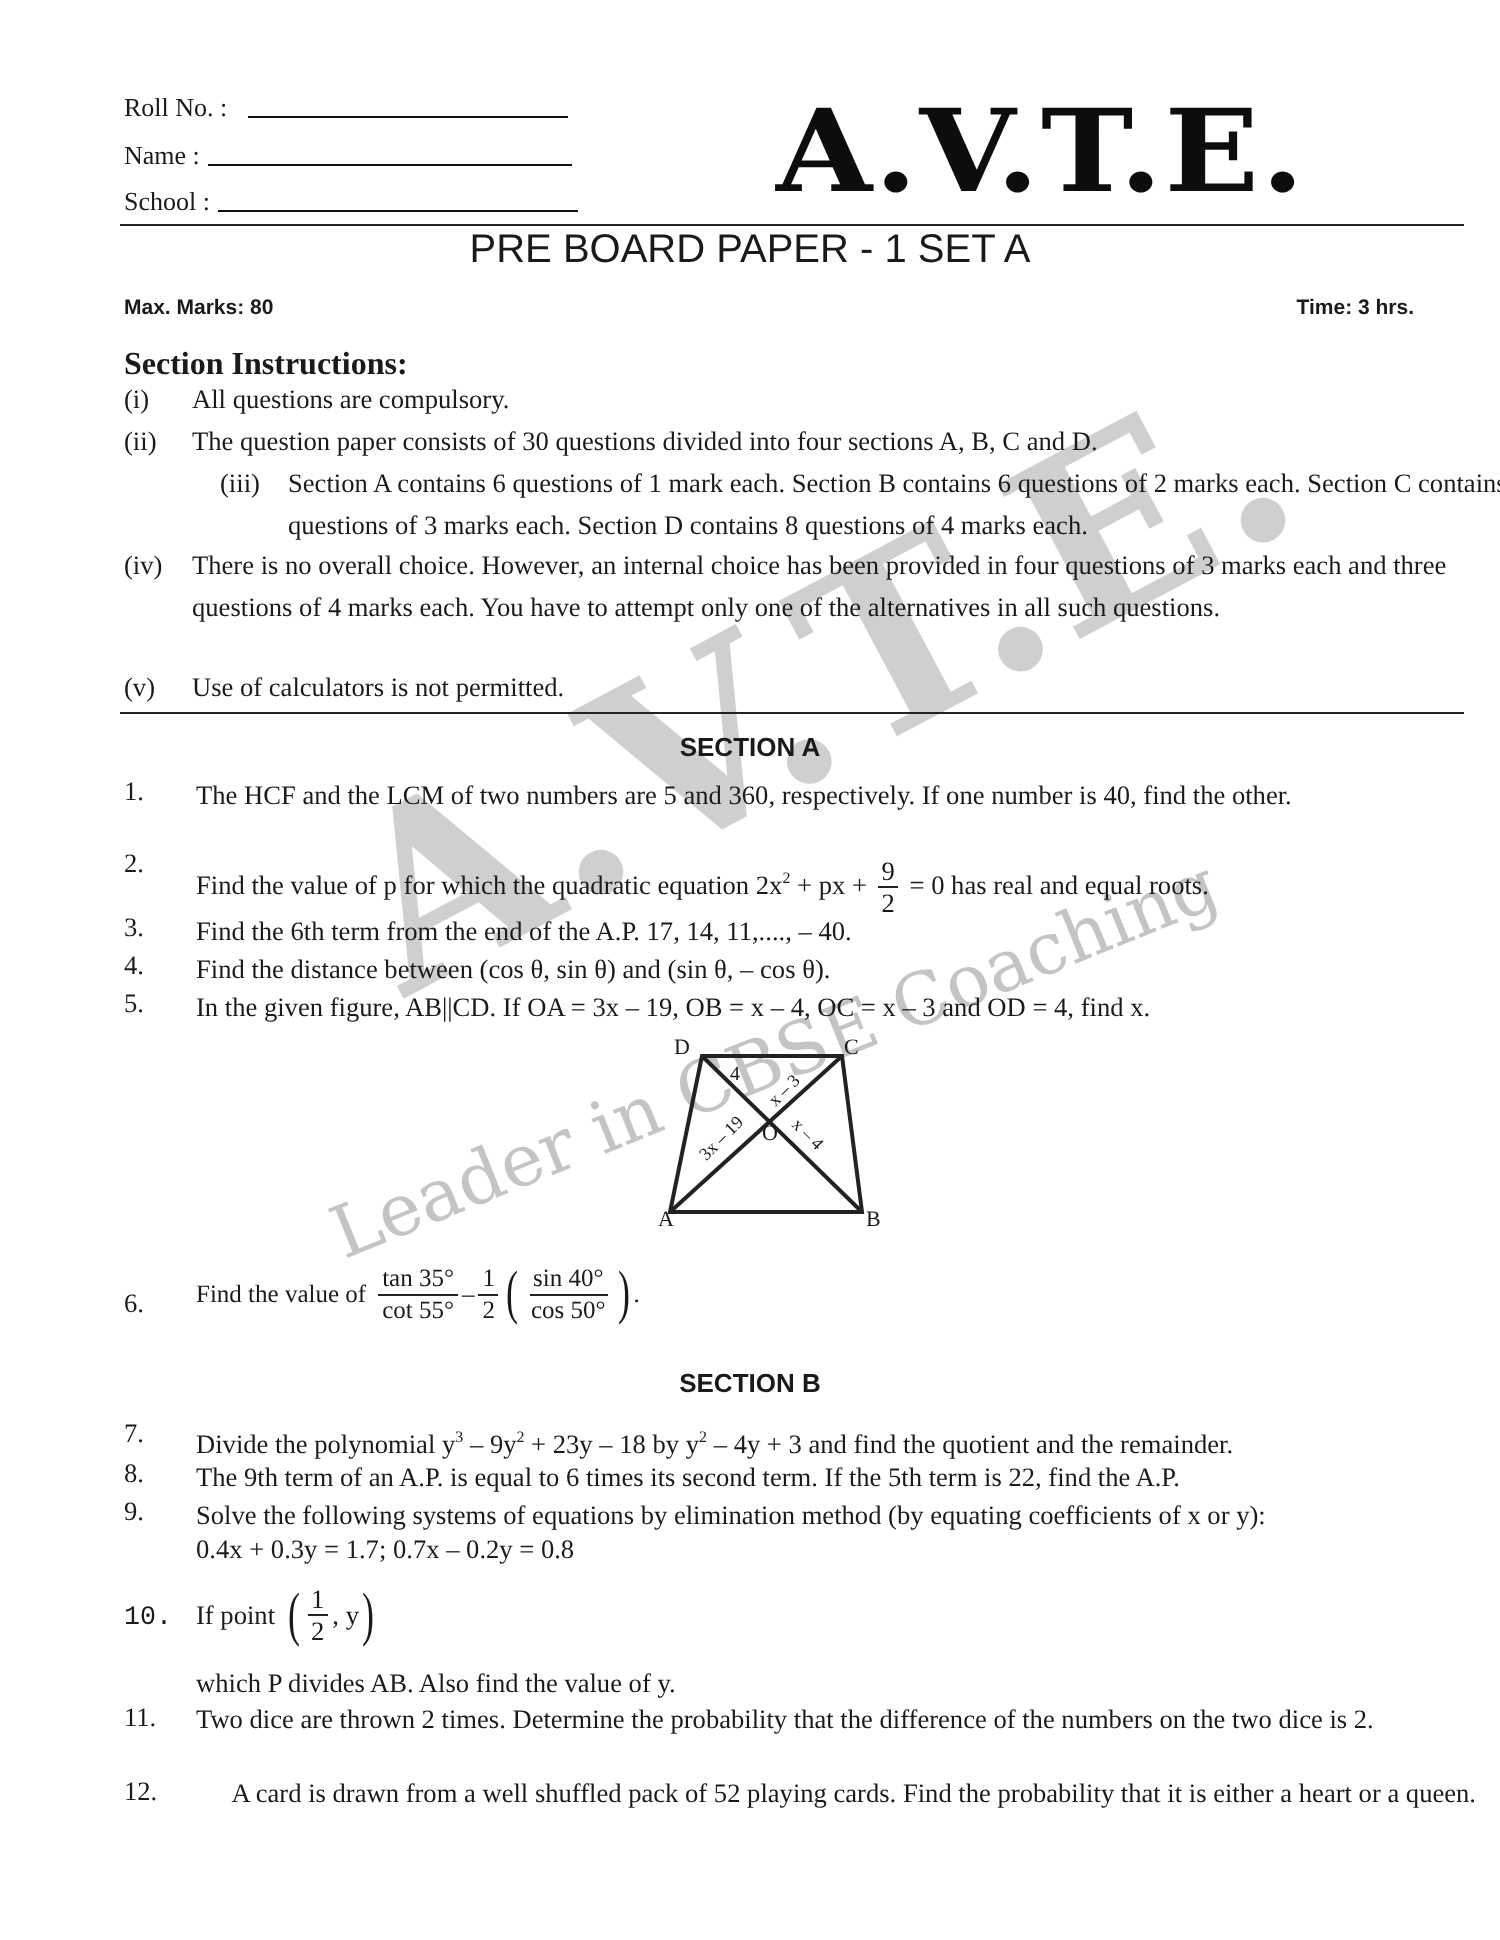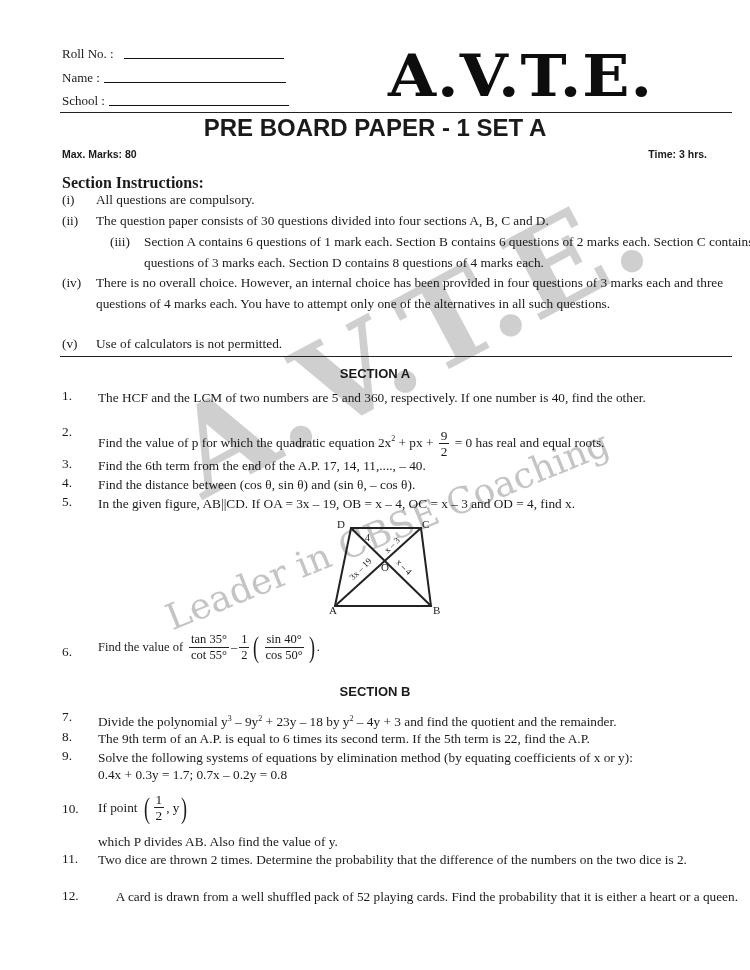--- a/index.html
+++ b/index.html
@@ -7,21 +7,21 @@
            font-family:"Liberation Serif", "DejaVu Serif", serif; }
     .abs { position:absolute; }
     .sans { font-family:"Liberation Sans","DejaVu Sans",sans-serif; }
 
     
     .field { left:62px; font-size:13px; display:flex; align-items:flex-end; }
     .field .line { border-bottom:1.5px solid #111; height:0; margin-left:4px; margin-bottom:3px; }
     .logo { left:388px; top:44px; font-family:"DejaVu Serif","Liberation Serif",serif; font-weight:bold;
             font-size:62px; letter-spacing:1px; color:#0d0d0d; line-height:70px; transform:scaleY(0.92); transform-origin:top left; }
     .rule { left:60px; width:672px; border-top:1.6px solid #222; }
-    .paper-title { left:0; width:750px; text-align:center; top:114px; font-size:24px; font-weight:bold; }
+    .paper-title { left:0; width:750px; text-align:center; top:114px; font-size:20px; font-weight:normal; }
     .meta { top:148px; font-size:10.5px; font-weight:bold; }
 
     .gi-title { left:62px; top:174px; font-size:16px; font-weight:bold; }
     .gi { left:62px; width:680px; font-size:13.3px; line-height:20.5px; }
     .gi .num { position:absolute; left:0; }
     .gi .txt { position:absolute; left:34px; width:640px; }
 
     .section-h { left:0; width:750px; text-align:center; font-size:13px; font-weight:bold; }
     .q { left:62px; width:680px; font-size:13.3px; }
     .q .num { position:absolute; left:0; }
@@ -168,21 +168,21 @@
   <span class="num">8.</span>
   <span class="txt">The 9th term of an A.P. is equal to 6 times its second term. If the 5th term is 22, find the A.P.</span>
 </div>
 <div class="abs q" style="top:748px;">
   <span class="num">9.</span>
   <span class="txt">Solve the following systems of equations by elimination method (by equating coefficients of x or y):</span>
   <span class="txt" style="top:17px;">0.4x + 0.3y = 1.7; 0.7x – 0.2y = 0.8</span>
 </div>
 
 <div class="abs q" style="top:792px;">
-  <span class="num" style="top:9px;">10.</span>
+  <span class="num" style="top:9px;font-family:Liberation Mono, monospace;">10.</span>
   <span class="txt" style="top:0; display:flex; align-items:center; white-space:nowrap;">
     <span>If point</span>
     <span class="paren" style="margin-left:4px;">(</span>
     <span class="frac">
         <span class="n">1</span>
         <span class="d">2</span>
       </span>
       <span>, y</span>
     <span class="paren">)</span>
   </span>

